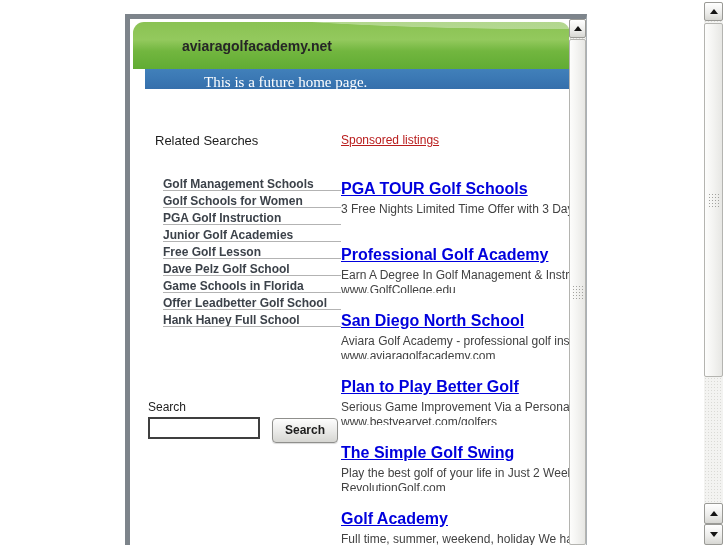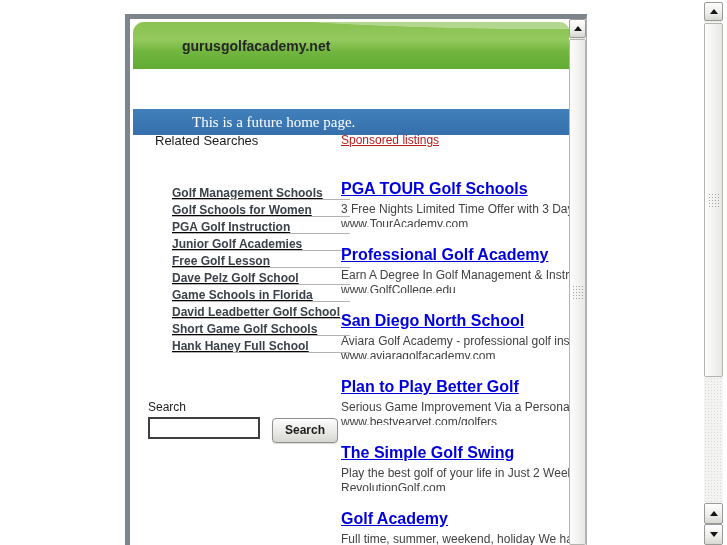--- a/index.html
+++ b/index.html
@@ -31,36 +31,35 @@
       radial-gradient(170% 115% at 100% -45%, rgba(255,255,255,0.34) 0 52%, rgba(255,255,255,0) 53%),
       linear-gradient(180deg, #8ac253 0%, #93c95d 38%, #72b63f 62%, #61ac33 100%);
   }
   .green-header .title {
     display: inline-block; padding: 16px 0 0 49px;
     font-size: 14px; font-weight: bold; color: #262626;
   }
 
   
   .blue-banner {
-    position: absolute; left: 0; top: 47px; width: 437px; height: 26px;
+    position: absolute; left: 12px; top: 47px; width: 437px; height: 20px;
     background: linear-gradient(180deg, #4180ba 0%, #3a77b3 55%, #356fab 100%);
-    margin-top: 40px;
   }
   .blue-banner .tagline {
     display: inline-block; padding: 5px 0 0 59px;
     font-family: "Liberation Serif", serif;
     font-size: 15px; color: #ffffff;
   }
 
   
   .related-heading {
     position: absolute; left: 22px; top: 111px;
     font-size: 13px; color: #1d1d1d;
   }
-  .related-list { position: absolute; left: 22px; top: 144px; width: 178px; list-style: none; margin: 17px; padding: 0; text-decoration: underline; }
+  .related-list { position: absolute; left: 22px; top: 144px; width: 178px; list-style: none; margin: 8px; padding: 0; }
   .related-list li {
     height: 16px; border-bottom: 1px solid #b3b3b3;
     overflow: hidden;
   }
   .related-list a {
     font-size: 12px; font-weight: bold; color: #3c424a;
     text-decoration: none; line-height: 16px; white-space: nowrap;
   }
 
   .search-block { position: absolute; left: 15px; top: 378px; }
@@ -139,59 +138,57 @@
 </style>
 </head>
 <body>
 
 <div class="canvas">
 
   <div class="frame">
     <div class="page">
 
       <div class="green-header">
-        <span class="title">gurusgolfacademy.net</span>
+        <span class="title">aviaragolfacademy.net</span>
       </div>
 
       <div class="blue-banner">
         <span class="tagline">This is a future home page.</span>
       </div>
 
       <div class="related-heading">Related Searches</div>
 
       <ul class="related-list">
         <li><a href="#">Golf Management Schools</a></li>
         <li><a href="#">Golf Schools for Women</a></li>
         <li><a href="#">PGA Golf Instruction</a></li>
         <li><a href="#">Junior Golf Academies</a></li>
         <li><a href="#">Free Golf Lesson</a></li>
         <li><a href="#">Dave Pelz Golf School</a></li>
         <li><a href="#">Game Schools in Florida</a></li>
-        <li><a href="#">David Leadbetter Golf School</a></li>
-        <li><a href="#">Short Game Golf Schools</a></li>
+        <li><a href="#">Offer Leadbetter Golf School</a></li>
         <li><a href="#">Hank Haney Full School</a></li>
       </ul>
 
       <div class="search-block">
         <div class="search-label">Search</div>
         <div class="search-row">
           <input class="search-input" type="text" value="" style="">
           <button class="search-button">Search</button>
         </div>
       </div>
 
       <div class="sponsored-heading">
         <a href="#">Sponsored listings</a>
       </div>
 
       <div class="listings">
         <div class="listing">
           <a href="#" class="l-title">PGA TOUR Golf Schools</a>
           <div class="l-desc">3 Free Nights Limited Time Offer with 3 Day Go</div>
-          <div class="l-url">www.TourAcademy.com</div>
         </div>
         <div class="listing">
           <a href="#" class="l-title">Professional Golf Academy</a>
           <div class="l-desc">Earn A Degree In Golf Management &amp; Instructio</div>
           <div class="l-url">www.GolfCollege.edu</div>
         </div>
         <div class="listing">
           <a href="#" class="l-title">San Diego North School</a>
           <div class="l-desc">Aviara Golf Academy - professional golf instruc</div>
           <div class="l-url">www.aviaragolfacademy.com</div>

